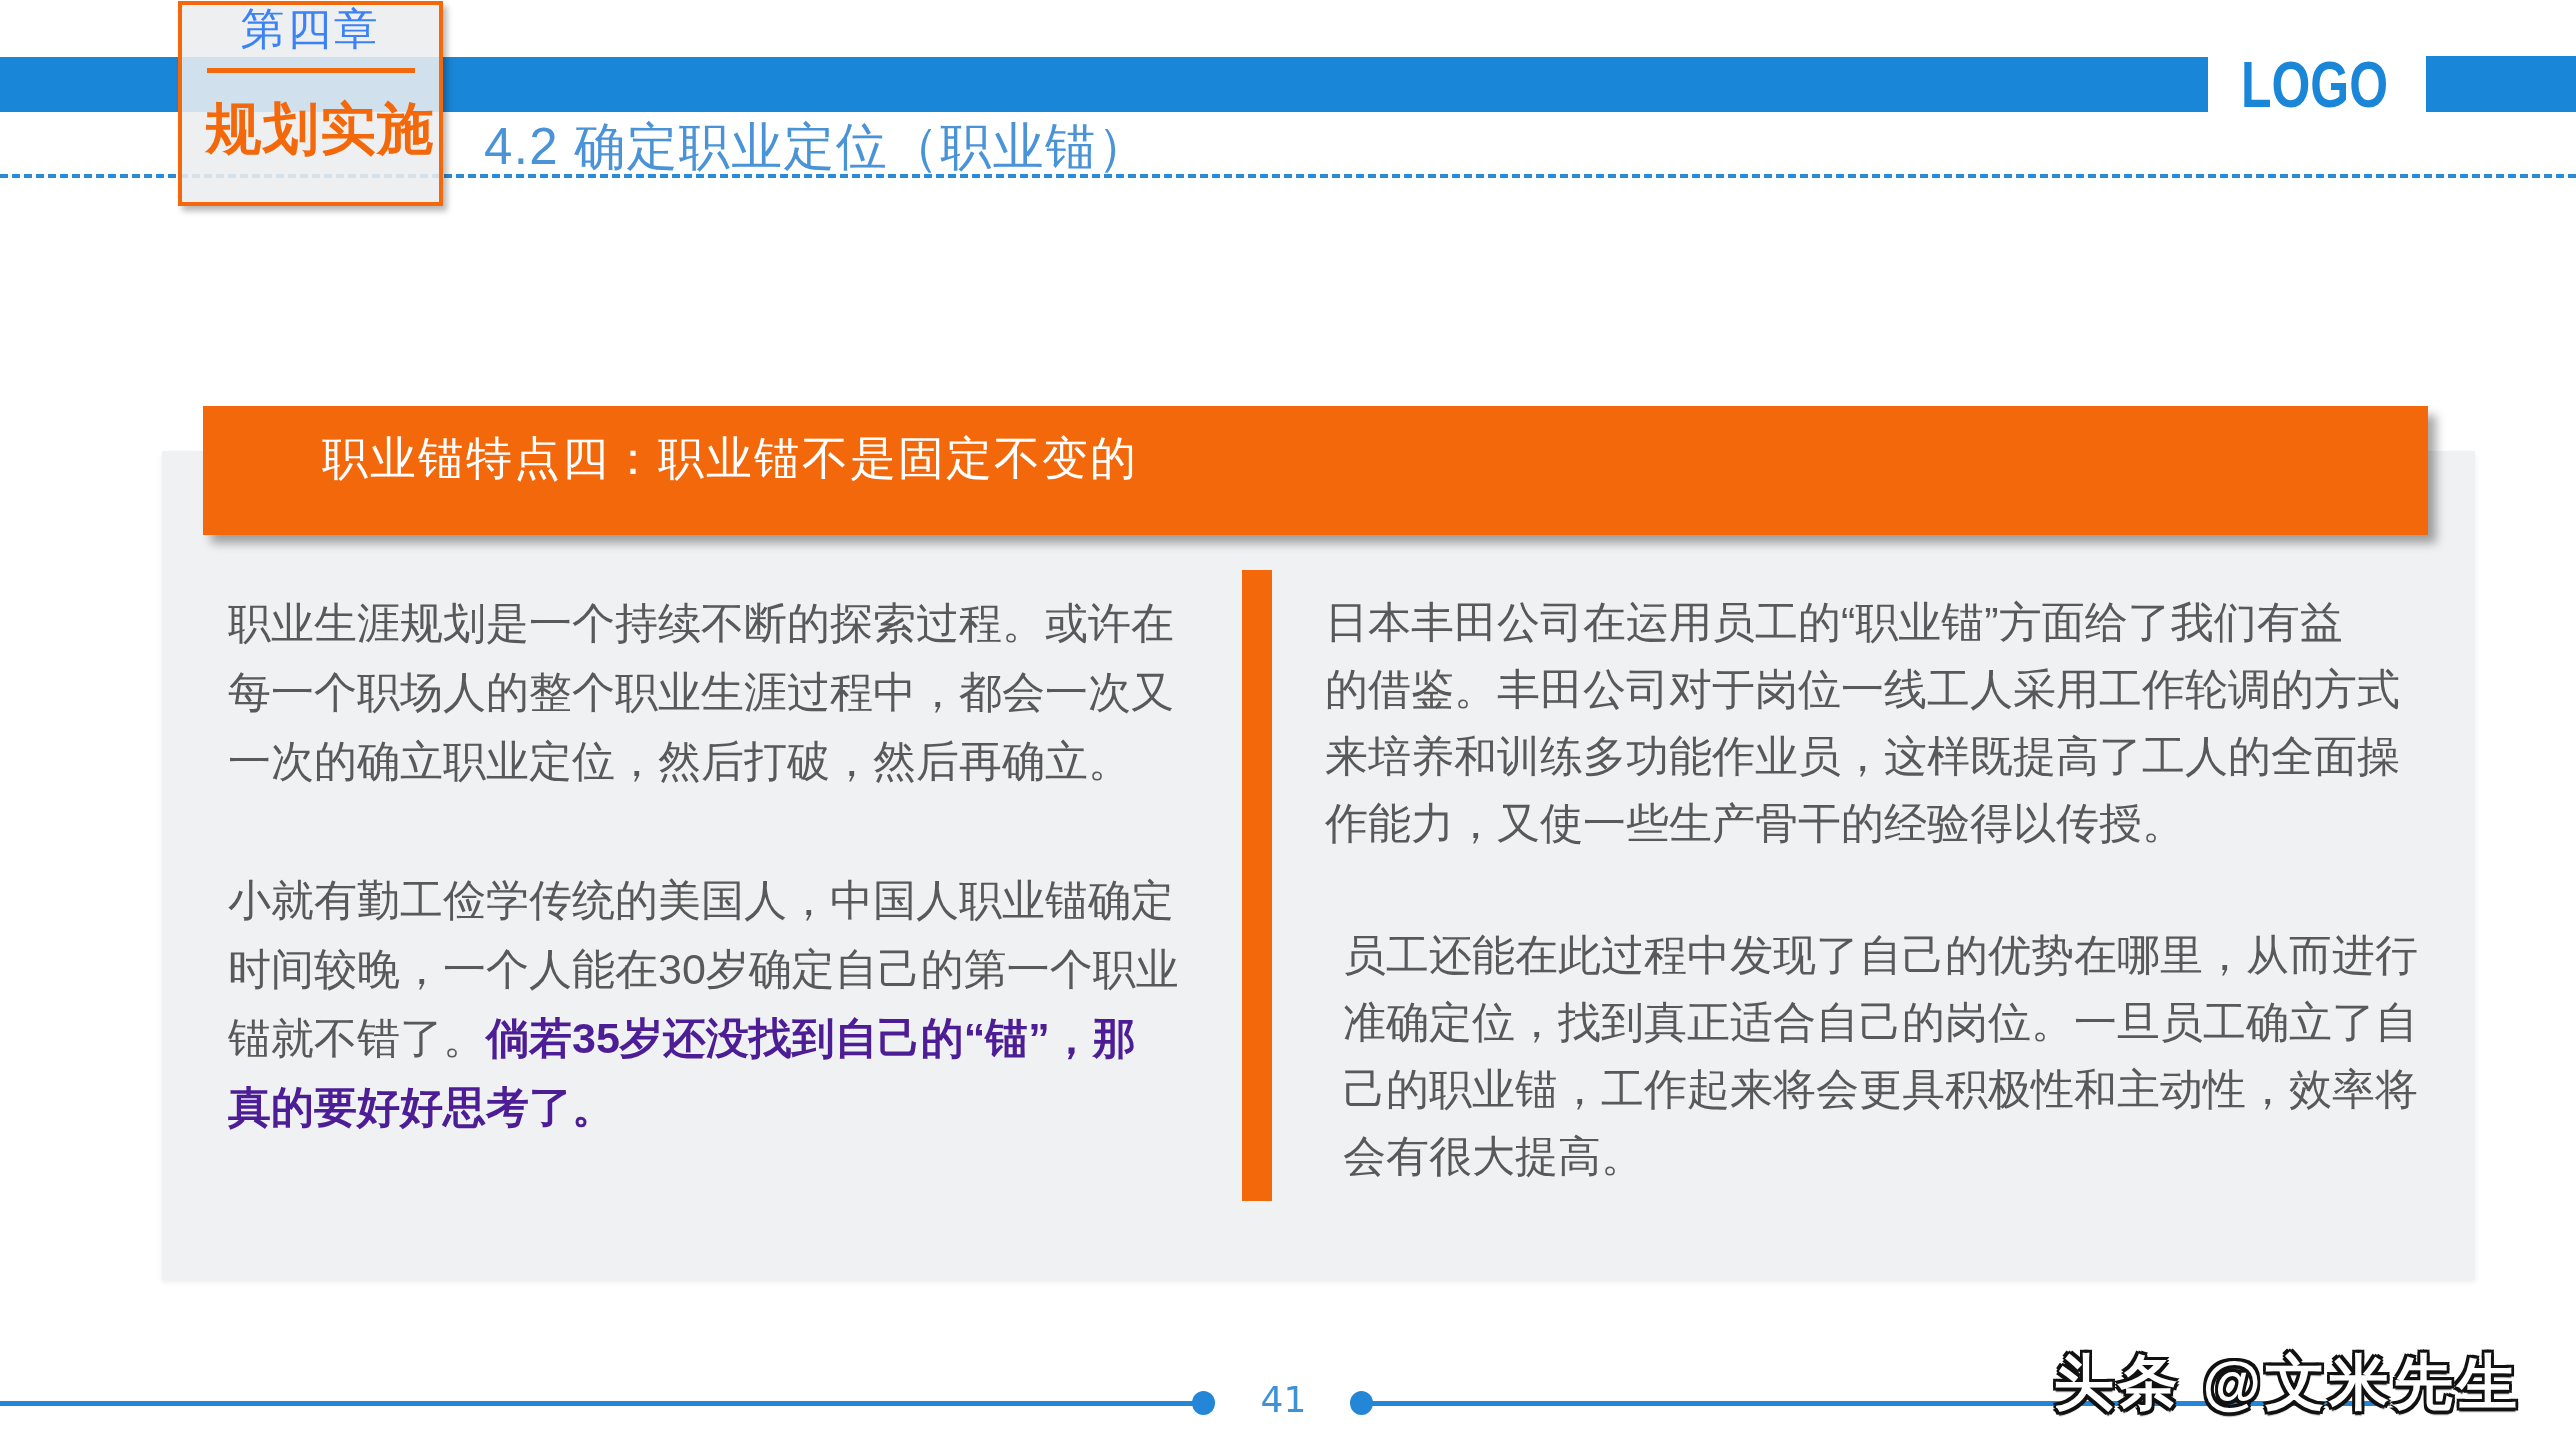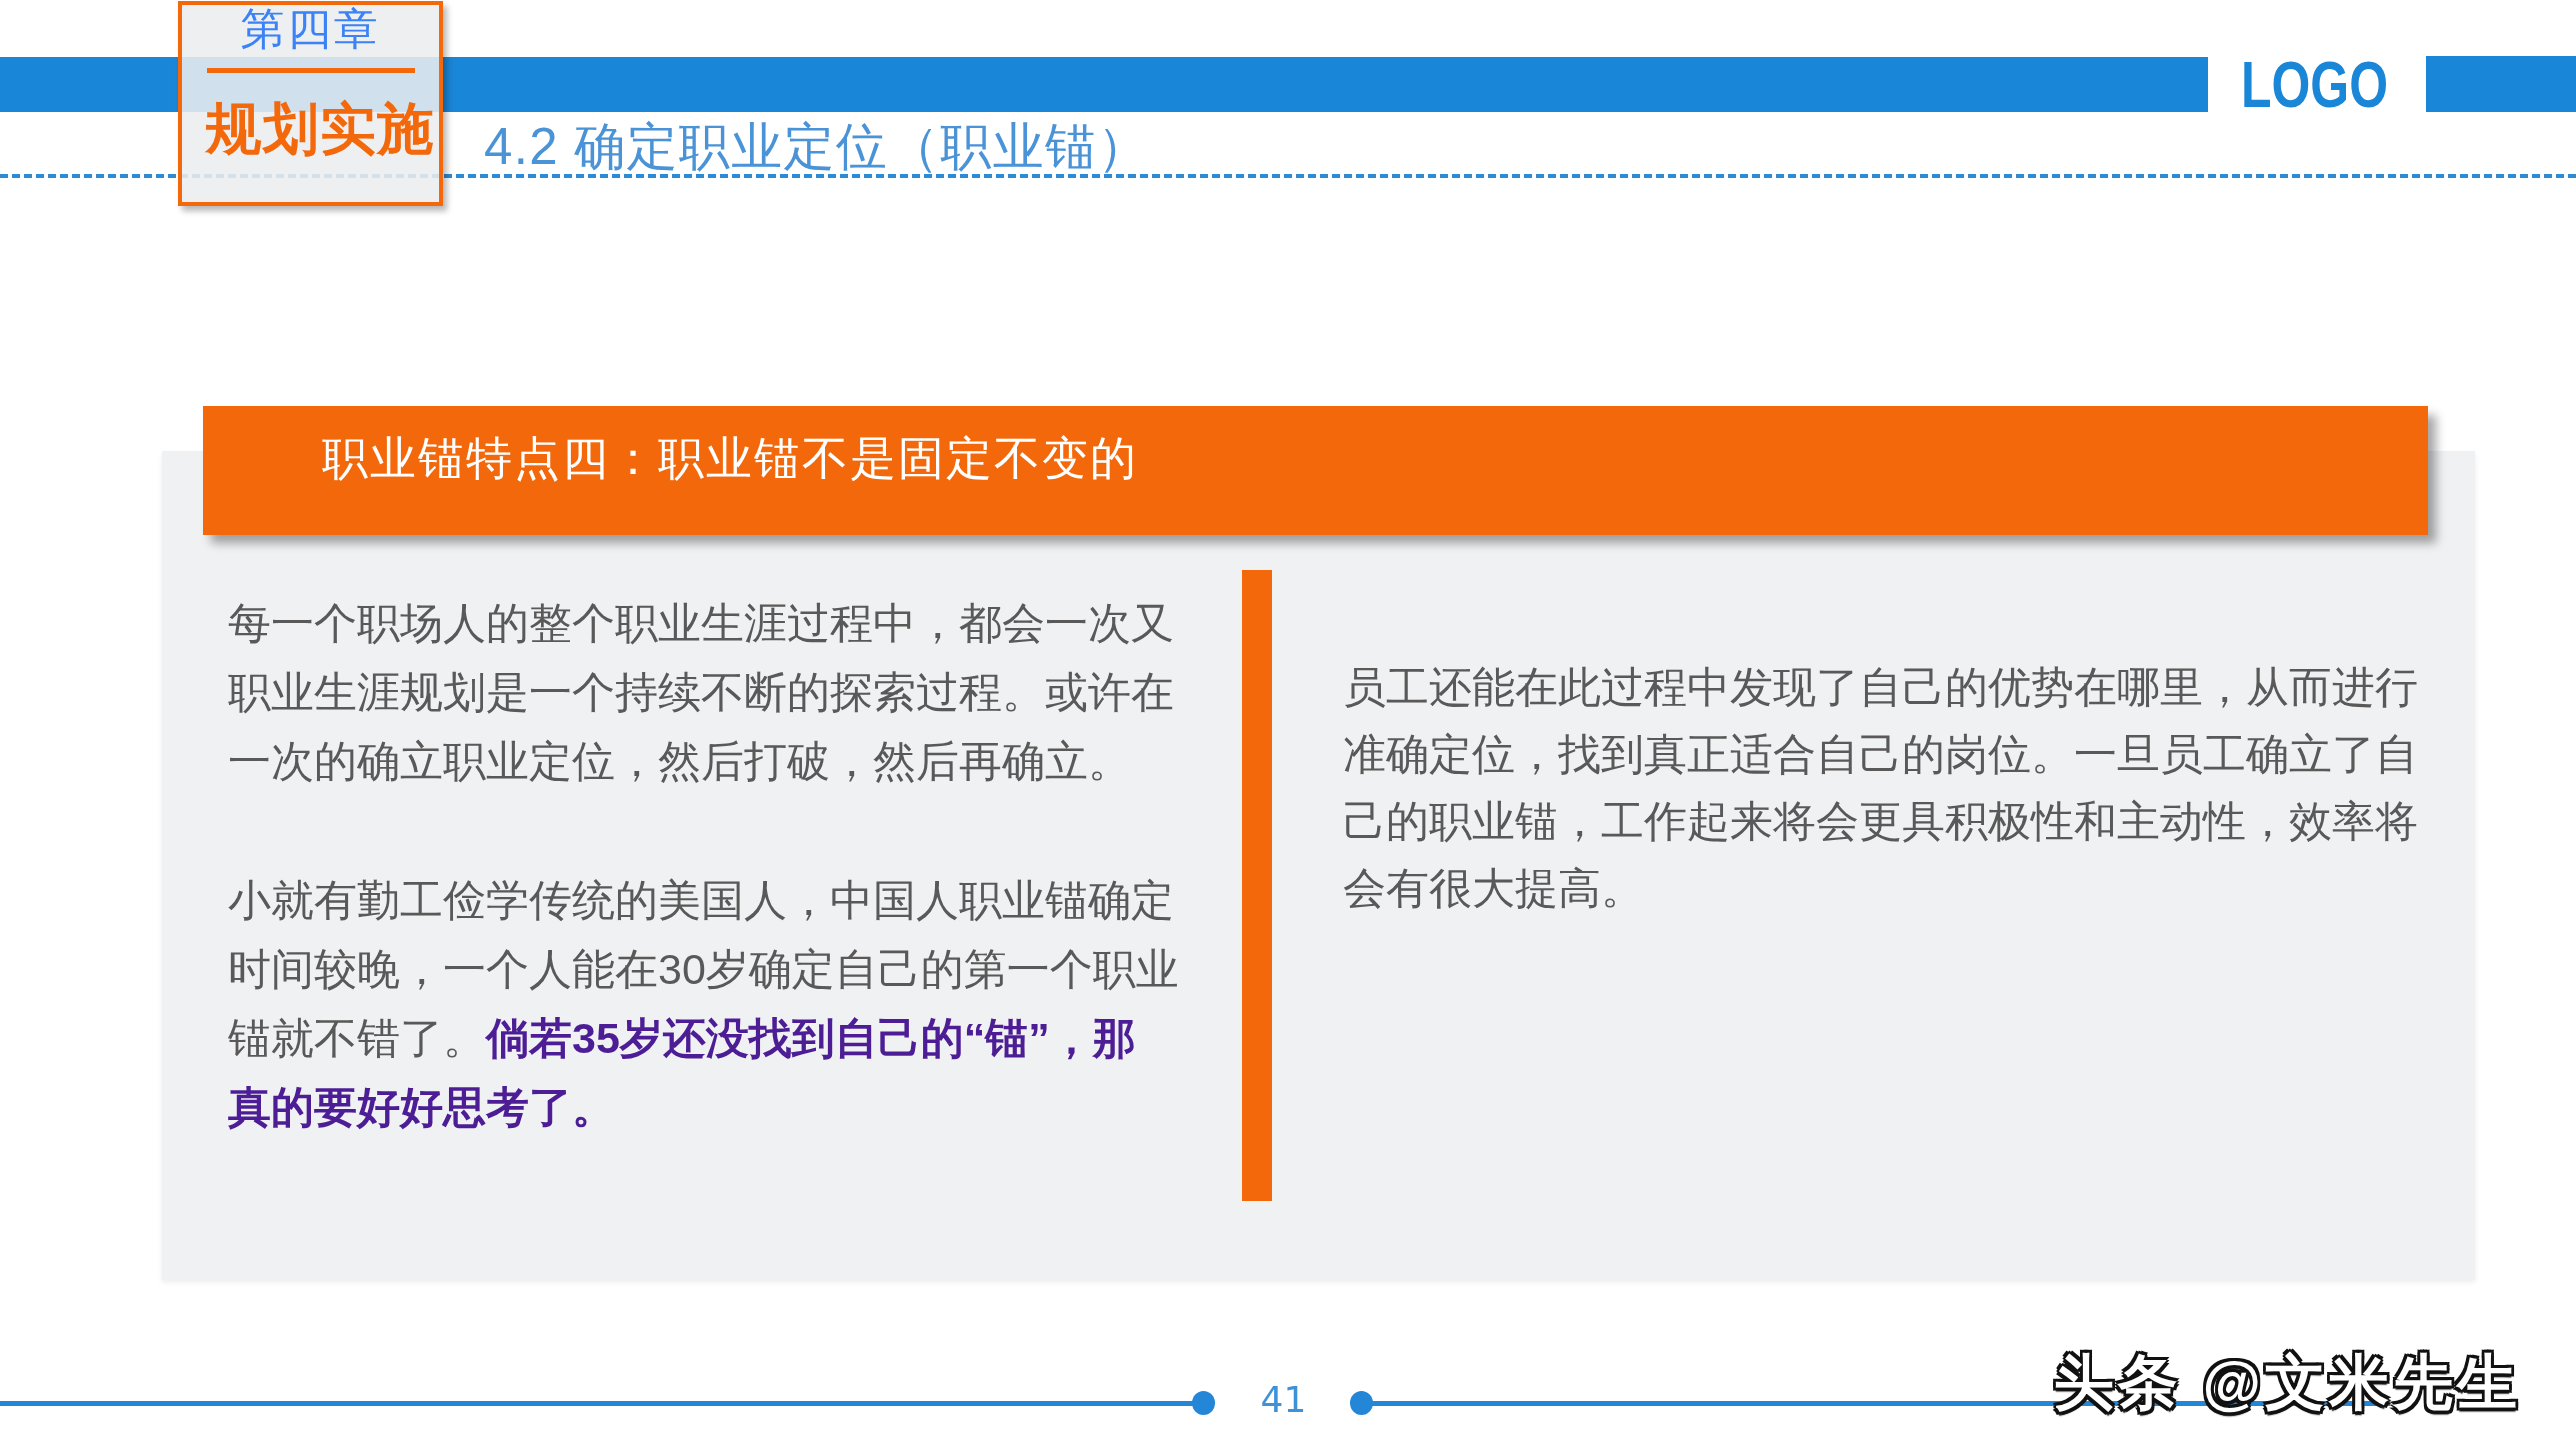--- a/index.html
+++ b/index.html
@@ -91,33 +91,39 @@
   <div class="content-box"></div>
 
   <div class="banner">
     <div class="banner-text">职业锚特点四：职业锚不是固定不变的</div>
   </div>
 
   <div class="v-divider"></div>
 
   <div class="col col-left">
     <div>
+      <div class="line">职业生涯规划是一个持续不断的探索过程。或许在</div>
       <div class="line">每一个职场人的整个职业生涯过程中，都会一次又</div>
-      <div class="line">职业生涯规划是一个持续不断的探索过程。或许在</div>
       <div class="line">一次的确立职业定位，然后打破，然后再确立。</div>
     </div>
     <div class="para-gap-left">
       <div class="line">小就有勤工俭学传统的美国人，中国人职业锚确定</div>
       <div class="line">时间较晚，一个人能在30岁确定自己的第一个职业</div>
       <div class="line"><span>锚就不错了。</span><span class="red">倘若35岁还没找到自己的“锚”，那</span></div>
       <div class="line red">真的要好好思考了。</div>
     </div>
   </div>
 
   <div class="col col-right">
+    <div>
+      <div class="line">日本丰田公司在运用员工的“职业锚”方面给了我们有益</div>
+      <div class="line">的借鉴。丰田公司对于岗位一线工人采用工作轮调的方式</div>
+      <div class="line">来培养和训练多功能作业员，这样既提高了工人的全面操</div>
+      <div class="line">作能力，又使一些生产骨干的经验得以传授。</div>
+    </div>
     <div class="para-gap-right">
       <div class="line">员工还能在此过程中发现了自己的优势在哪里，从而进行</div>
       <div class="line">准确定位，找到真正适合自己的岗位。一旦员工确立了自</div>
       <div class="line">己的职业锚，工作起来将会更具积极性和主动性，效率将</div>
       <div class="line">会有很大提高。</div>
     </div>
   </div>
 
   <div class="f-line f-line-left"></div>
   <div class="f-dot f-dot1"></div>

